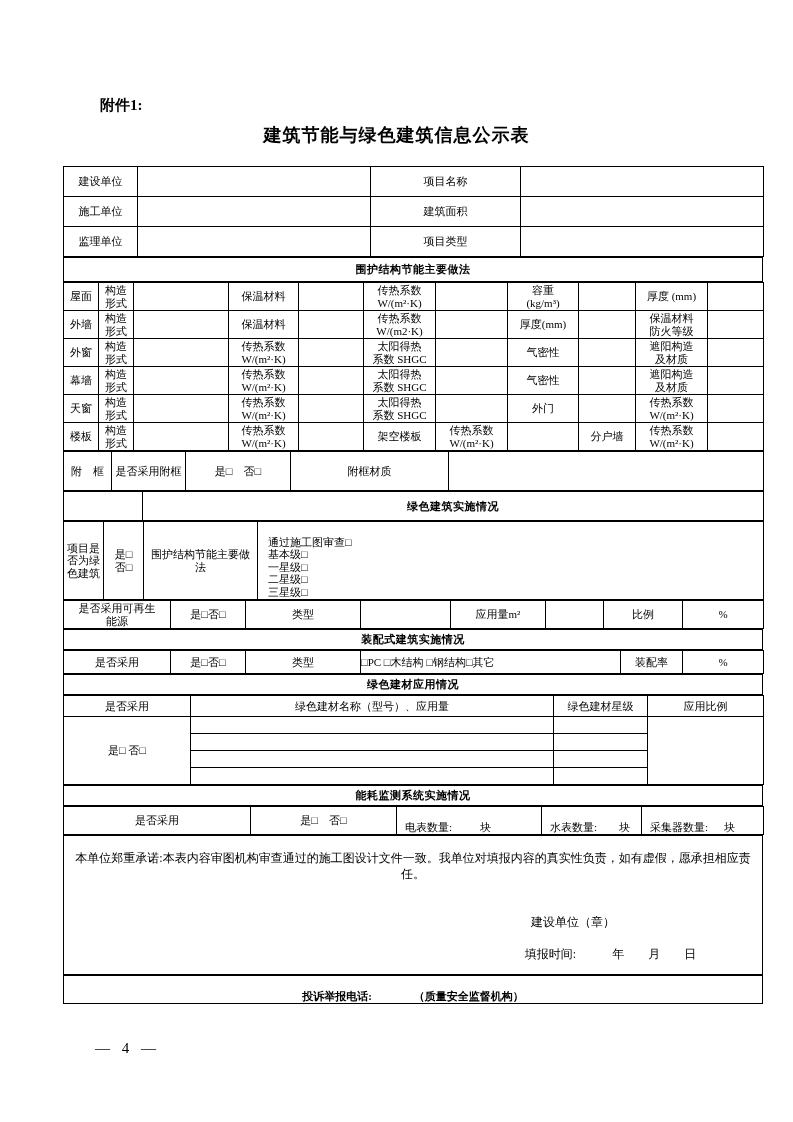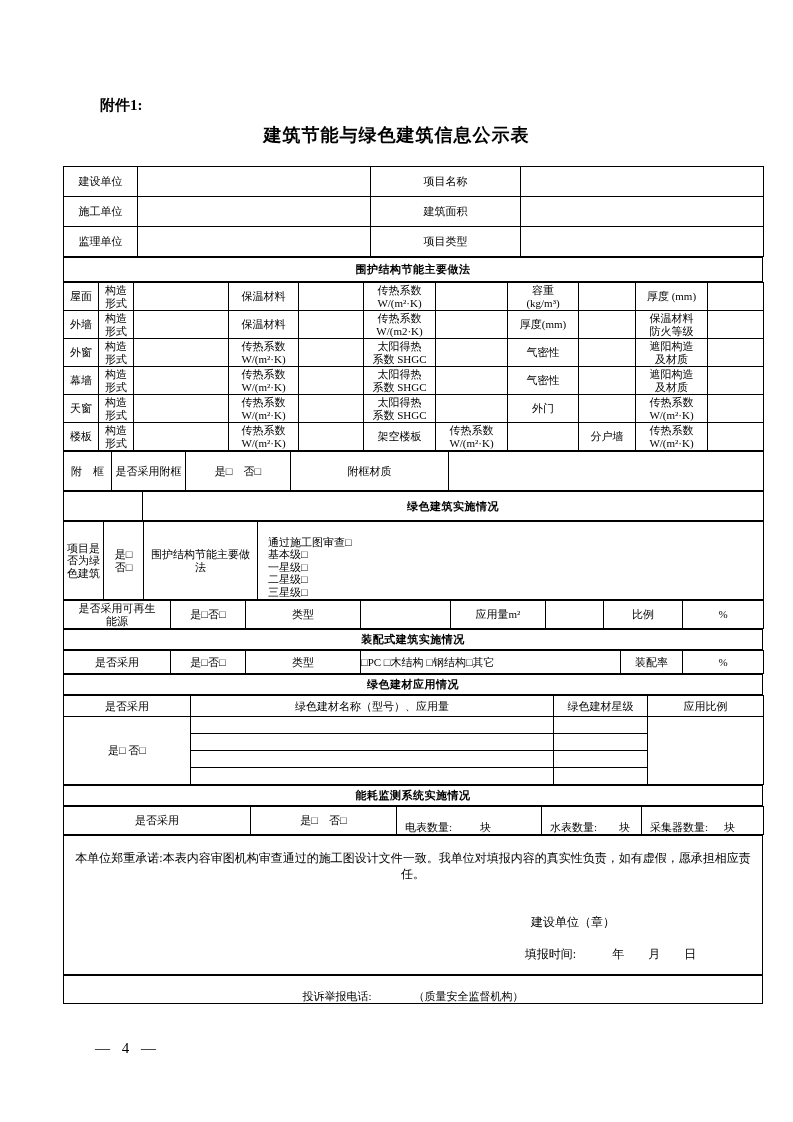--- a/index.html
+++ b/index.html
@@ -30,21 +30,21 @@
   .t-mat tr.hd{height:21px;}
   .t-mat tr.dr{height:17px;}
   .t-energy tr{height:26px;}
   .unitcell{text-align:left !important;padding-left:8px !important;}
   .unitcell .unit{margin-left:28px;}
   td.pct{text-align:right;padding-right:8px;}
   .t-commit td{height:92px;vertical-align:top;text-align:left;padding:5px 6px;}
   .commit-text{font-size:12px;line-height:16px;}
   .sign1{margin-top:22px;padding-left:320px;font-size:12px;}
   .sign2{margin-top:7px;padding-left:395px;font-size:12px;}
-  .t-foot tr{height:23px;}
+  .t-foot tr{height:23px;font-weight:bold;}
   .t-foot td{text-align:left;padding-left:8px;}
   .agency{margin-left:42px;}
   .pagenum{position:absolute;left:95px;top:1040px;font-size:15px;letter-spacing:4px;}
 </style>
 </head>
 <body>
 
 <div class="doc">
 
   <div class="attachment">附件1:</div>

